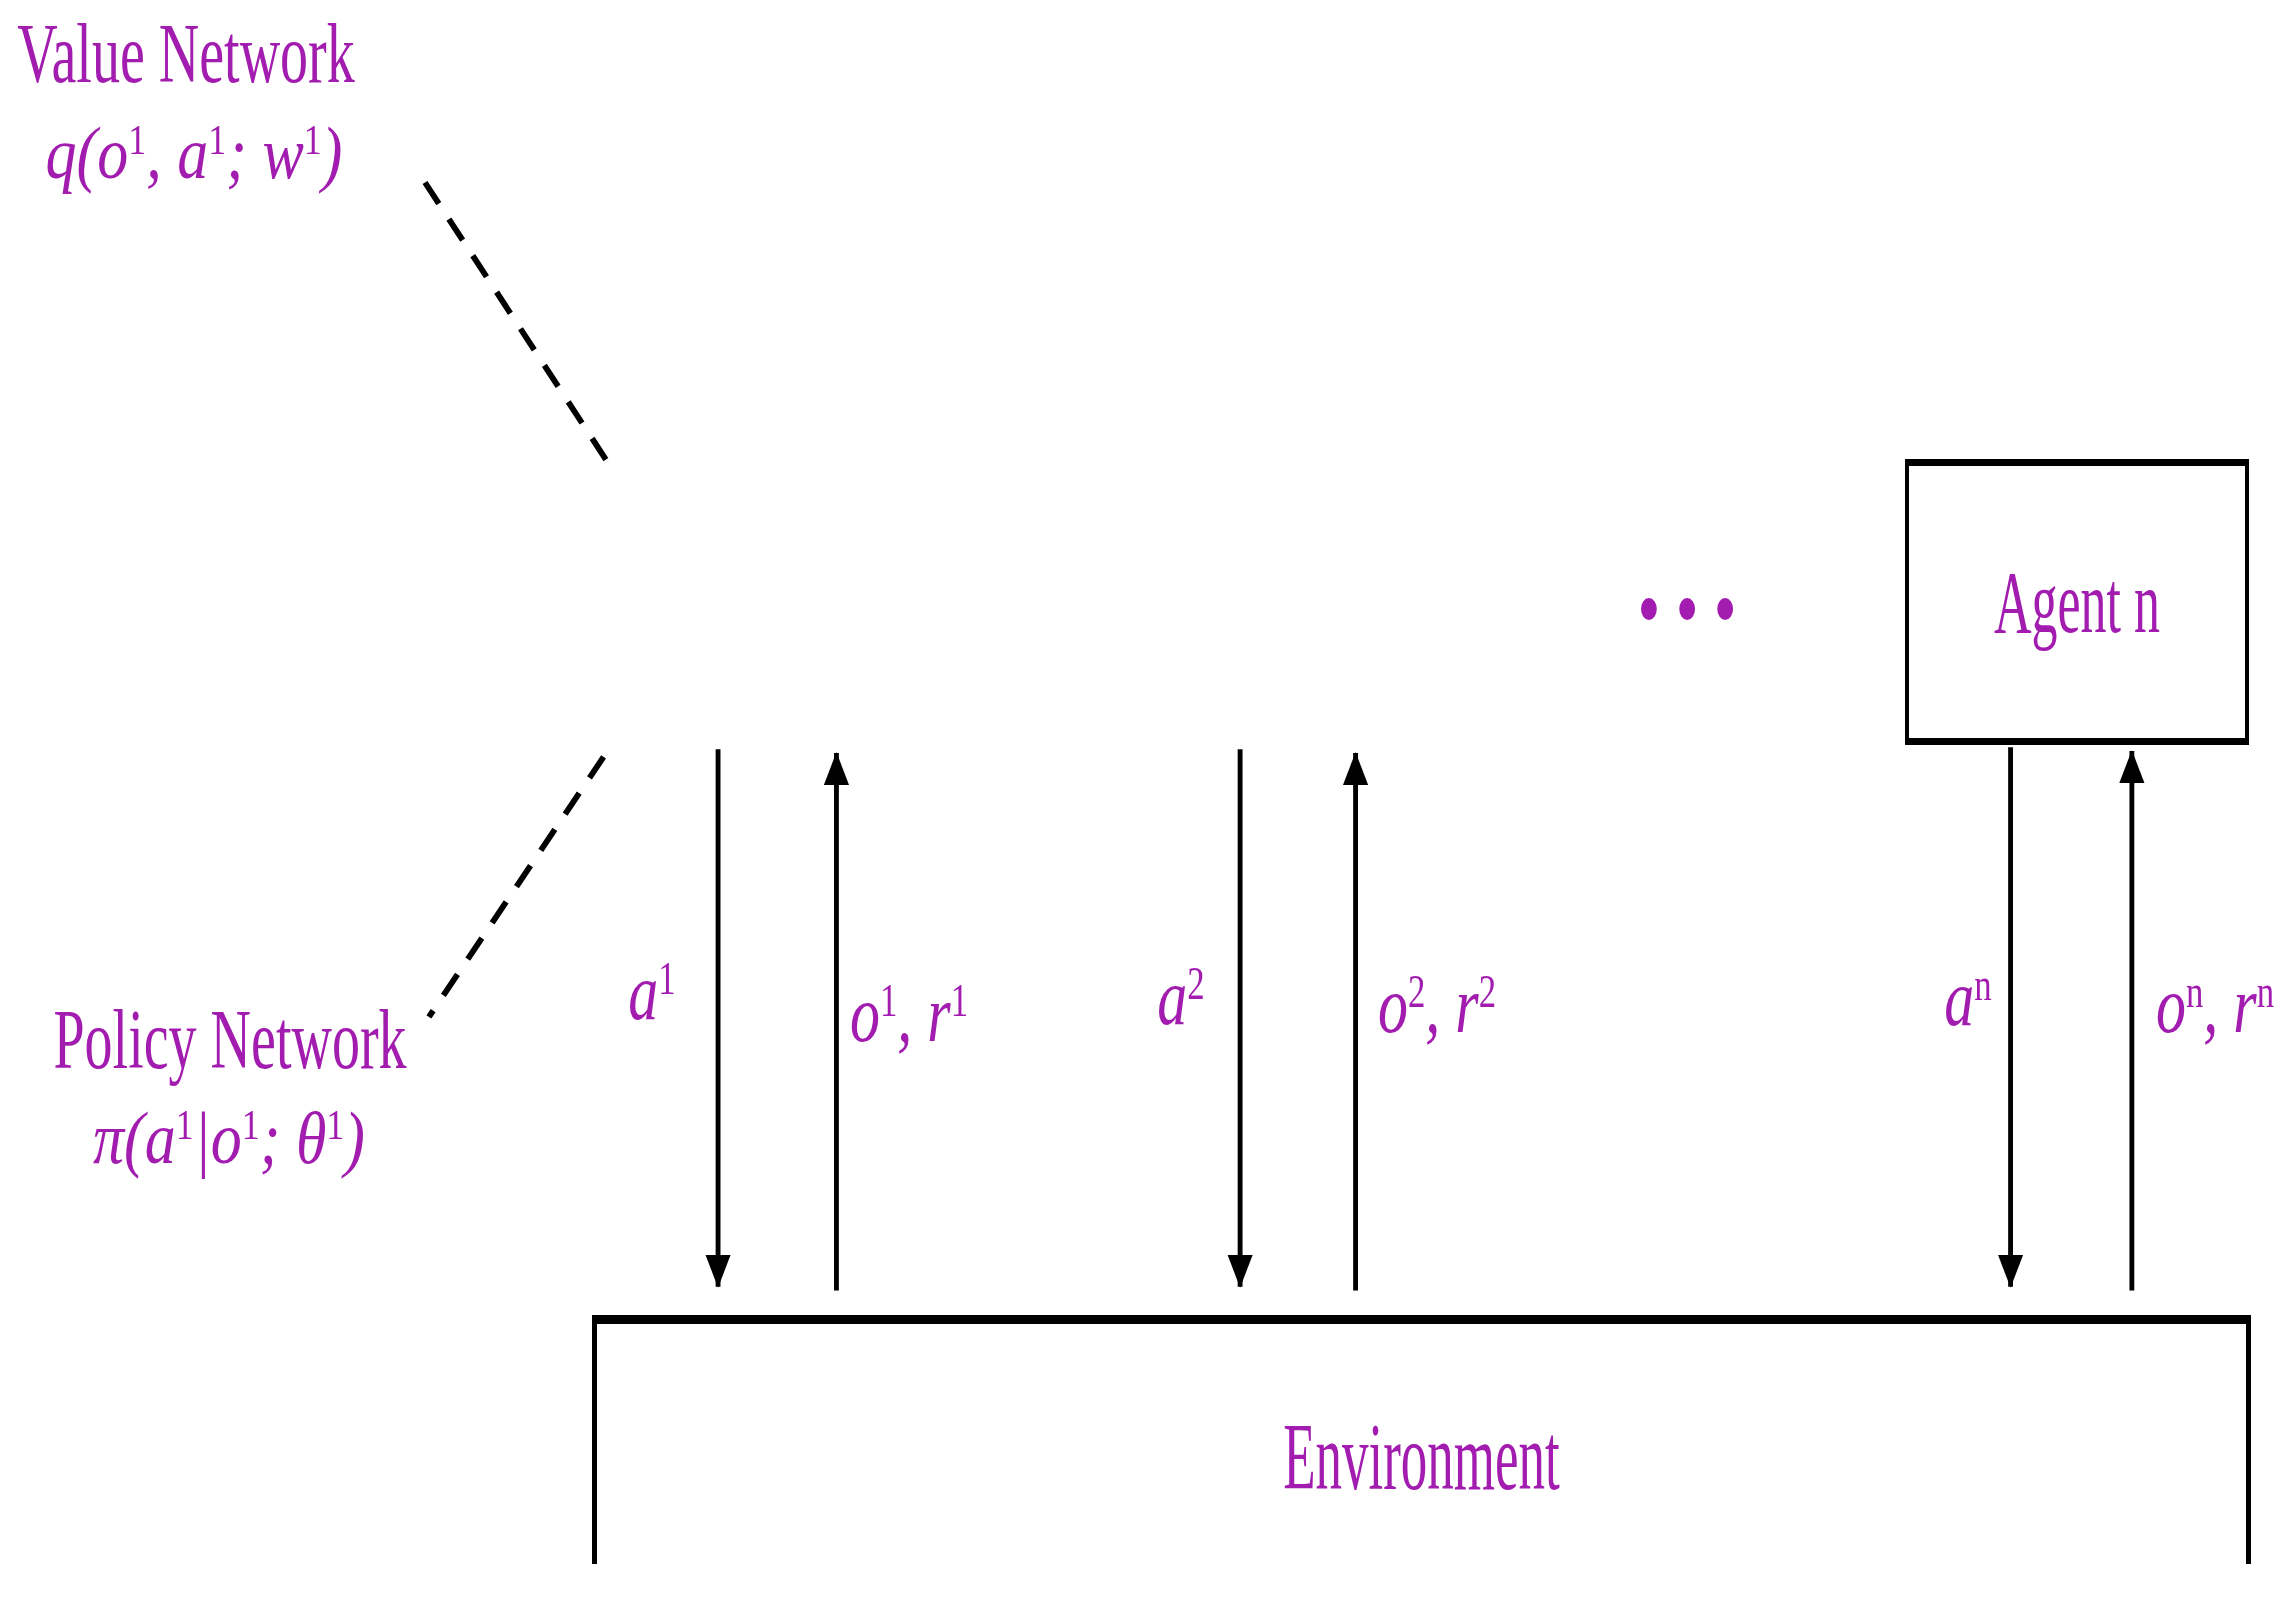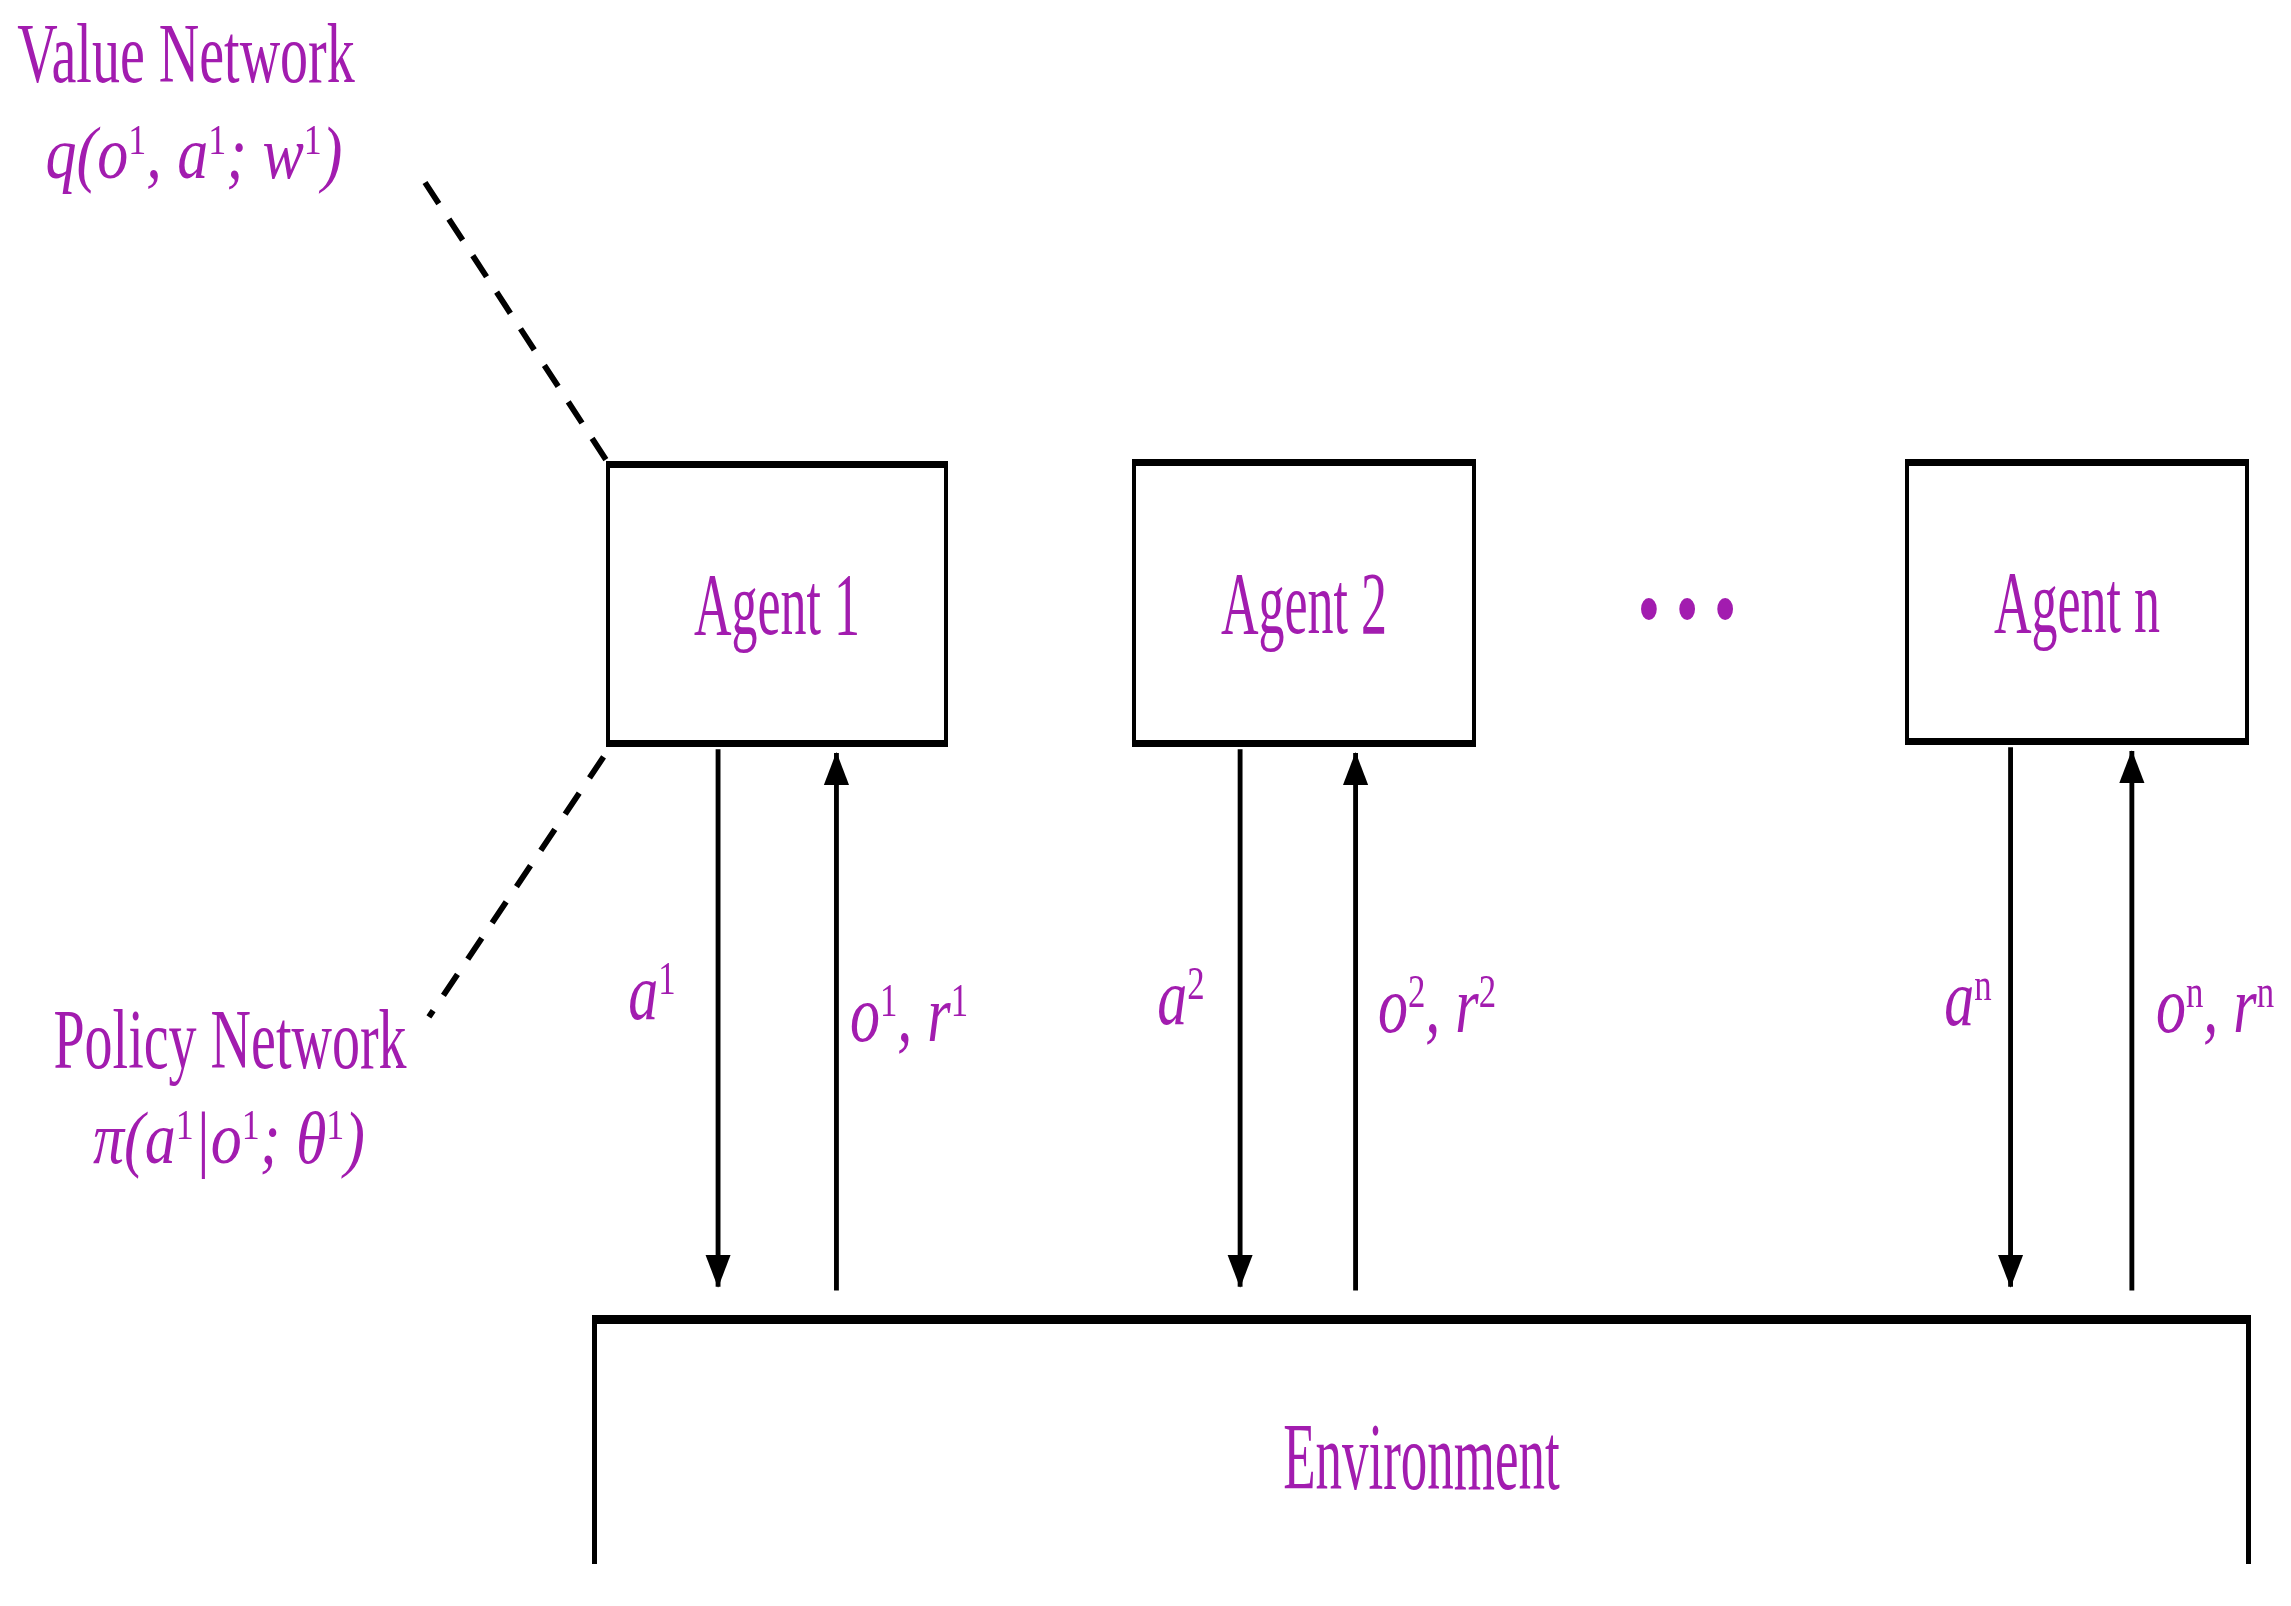--- a/index.html
+++ b/index.html
@@ -127,26 +127,20 @@
     <line class="arrow-line" x1="2072" y1="770" x2="2072" y2="1326" marker-end="url(#arrowhead)"></line>
     <line class="arrow-line" x1="2197" y1="1330" x2="2197" y2="774" marker-end="url(#arrowhead)"></line>
   </svg>
 
   <div class="pos callout-title vn-title">Value Network</div>
   <div class="pos formula vn-formula"><span>q(o</span><sup>1</sup><span>, a</span><sup>1</sup><span>; w</span><sup>1</sup><span>)</span></div>
 
   <div class="pos callout-title pn-title">Policy Network</div>
   <div class="pos formula pn-formula"><span>π(a</span><sup>1</sup><span>|o</span><sup>1</sup><span>; θ</span><sup>1</sup><span>)</span></div>
 
-  <div class="box agent-box agent-box-1">
-    <span class="box-label">Agent 1</span>
-  </div>
-  <div class="box agent-box agent-box-2">
-    <span class="box-label">Agent 2</span>
-  </div>
   <div class="box agent-box agent-box-n">
     <span class="box-label">Agent n</span>
   </div>
 
   <div class="pos dots dots-pos">···</div>
 
   <div class="pos math-label a1-label"><span>a</span><sup>1</sup></div>
   <div class="pos math-label o1-label"><span>o</span><sup>1</sup><span>, r</span><sup>1</sup></div>
 
   <div class="pos math-label a2-label"><span>a</span><sup>2</sup></div>

